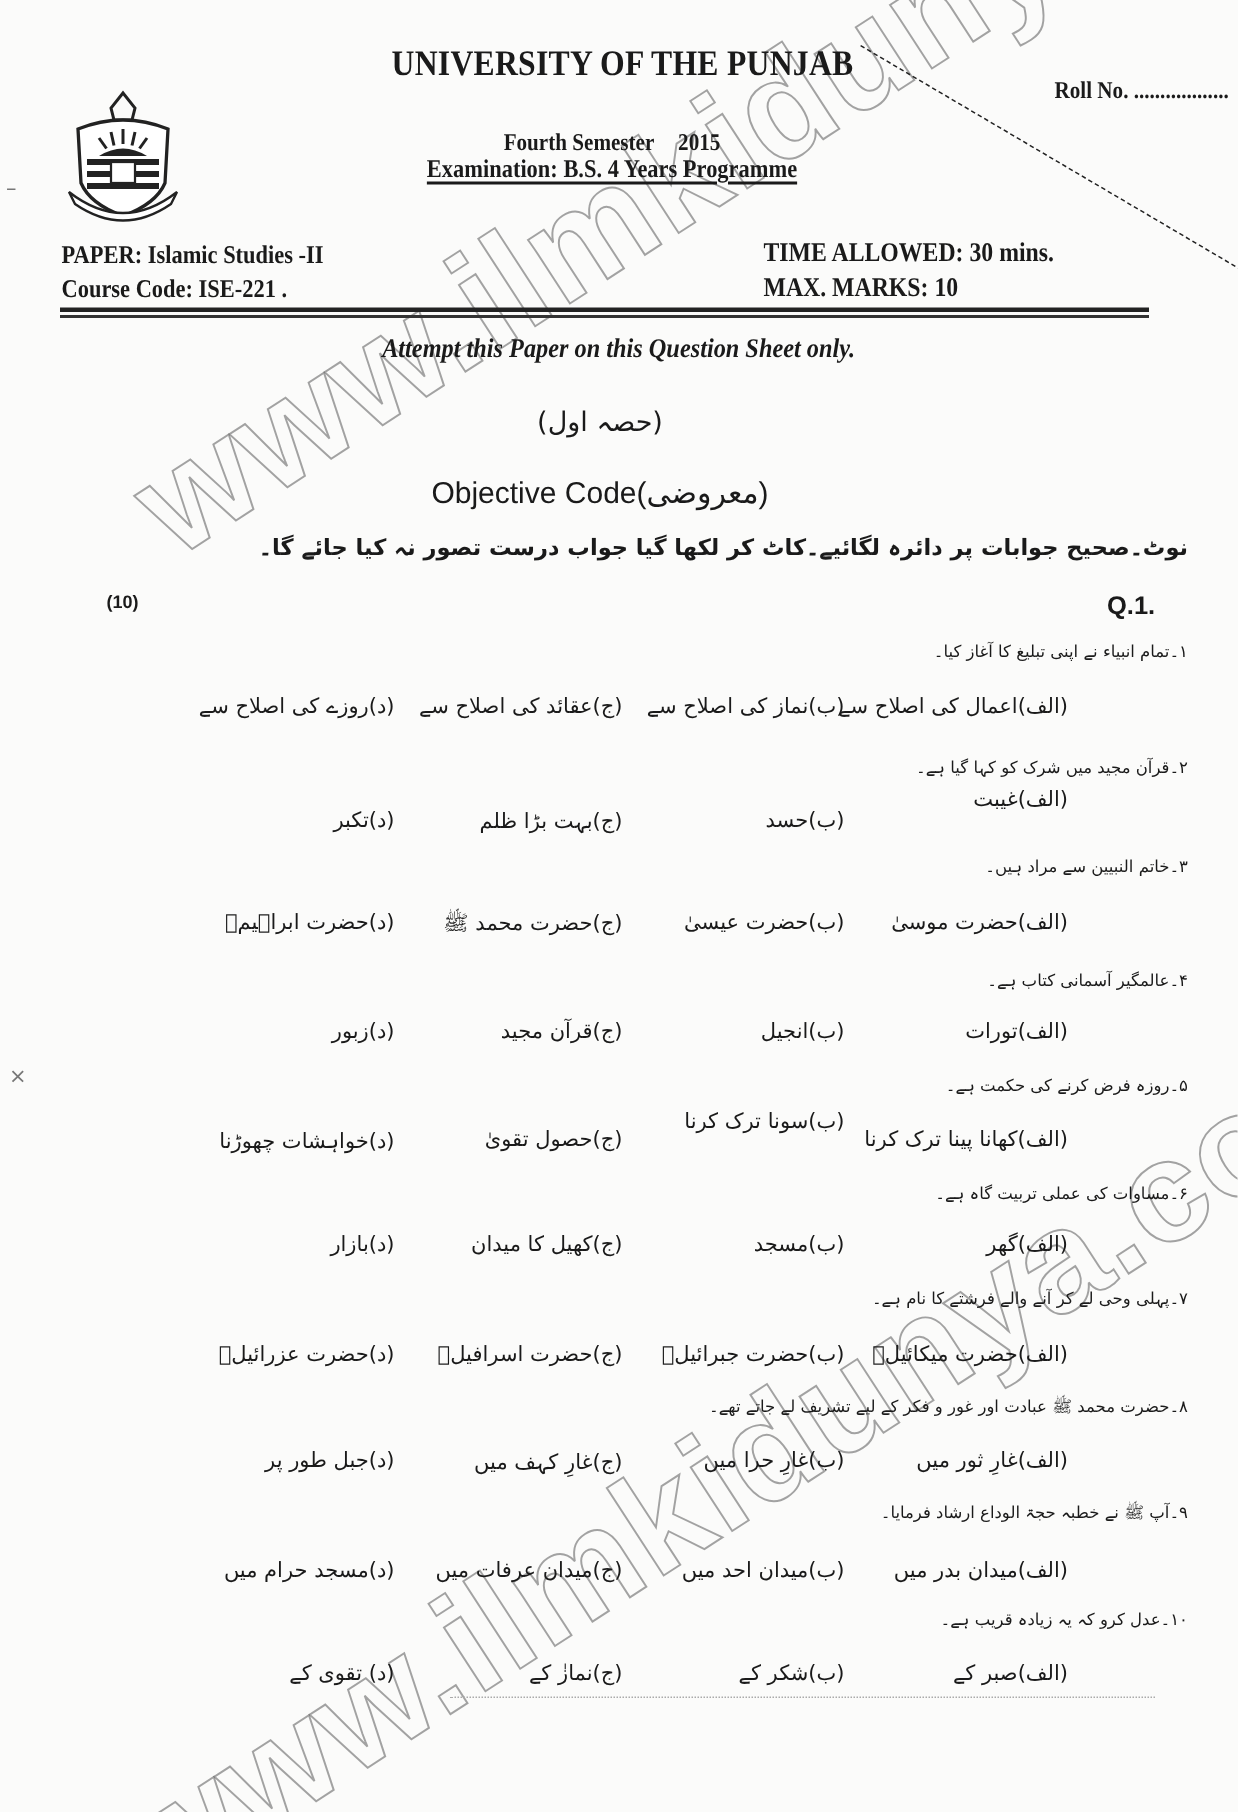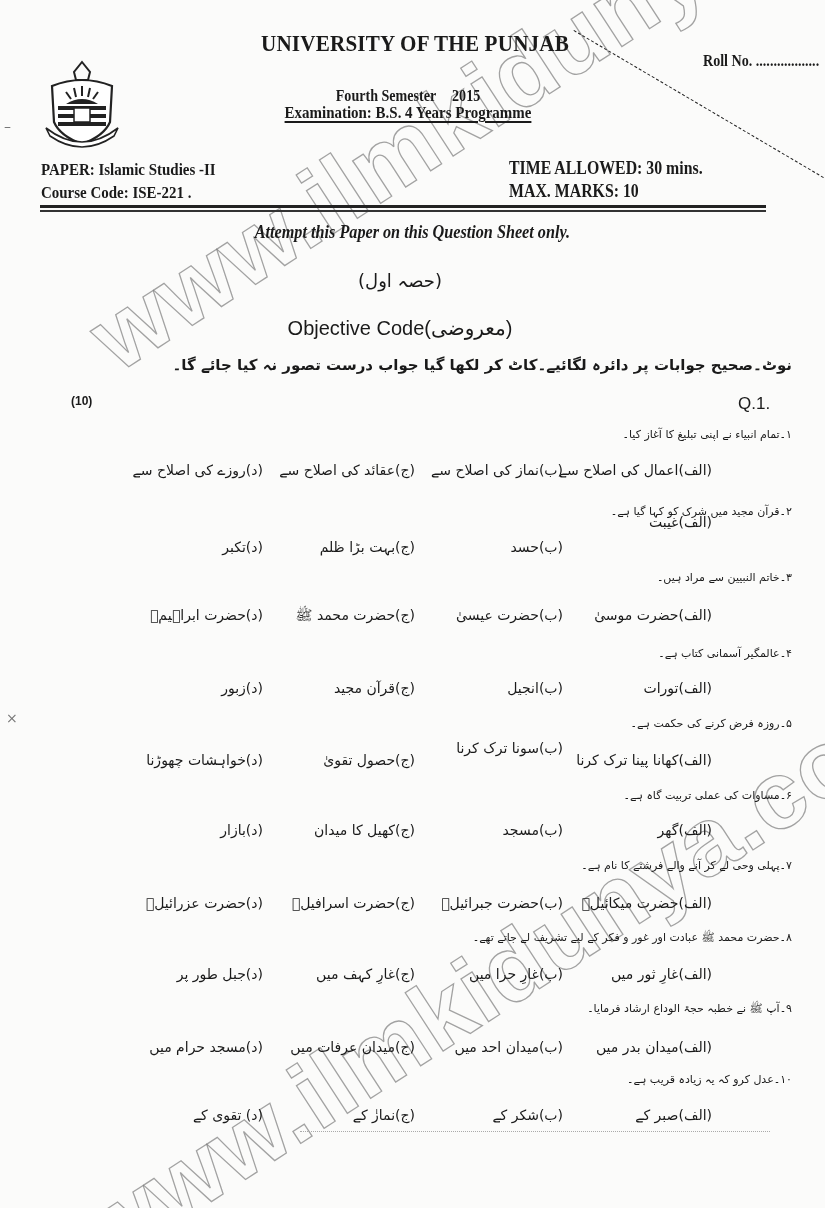--- a/index.html
+++ b/index.html
@@ -25,21 +25,21 @@
   .dash-diag {
     top:30px; left:574px; width:300px; height:0;
     border-top:1.6px dashed #222; transform-origin:0 0; transform:rotate(30.5deg);
   }
   .attempt { top:222px; left:0; width:825px; text-align:center; font-size:18px; font-style:italic; font-weight:bold; transform:scaleX(0.9); transform-origin:412px 0; }
   .urdu { font-family:"DejaVu Sans", sans-serif; direction:rtl; unicode-bidi:isolate; }
   .part { top:270px; left:0; width:800px; text-align:center; font-size:18px; }
   .objective { top:316px; left:0; width:800px; text-align:center; font-size:20px; font-family:"Liberation Sans", sans-serif; }
   .note { top:356px; right:33px; font-size:15px; font-weight:bold; text-align:right; }
   .marks10 { top:394px; left:71px; font-size:12px; font-family:"Liberation Sans", sans-serif; font-weight:bold; }
-  .q1 { top:394px; left:738px; font-size:17px; font-family:"Liberation Sans", sans-serif; font-weight:normal; }
+  .q1 { top:394px; left:738px; font-size:17px; font-family:"Liberation Sans", sans-serif; font-weight:bold; }
   .qtext { right:33px; font-size:11px; text-align:right; }
   .opt { font-size:14px; text-align:left; }
   .col-a { right:113px; }
   .col-b { right:262px; }
   .col-c { right:410px; }
   .col-d { right:562px; }
   .logo { top:60px; left:44px; width:76px; height:92px; }
   .wm {
     font-family:"Liberation Sans", sans-serif; font-size:96px; font-weight:bold;
     color:transparent; -webkit-text-stroke:1.3px rgba(90,90,90,0.55);
@@ -101,21 +101,21 @@
 <div class="abs marks10">(10)</div>
 <div class="abs q1">Q.1.</div>
 
 <div class="abs qtext urdu" style="top:428px">۱۔تمام انبیاء نے اپنی تبلیغ کا آغاز کیا۔</div>
 <div class="abs opt urdu col-a" style="top:462px">(الف)اعمال کی اصلاح سے</div>
 <div class="abs opt urdu col-b" style="top:462px">(ب)نماز کی اصلاح سے</div>
 <div class="abs opt urdu col-c" style="top:462px">(ج)عقائد کی اصلاح سے</div>
 <div class="abs opt urdu col-d" style="top:462px">(د)روزے کی اصلاح سے</div>
 
 <div class="abs qtext urdu" style="top:505px">۲۔قرآن مجید میں شرک کو کہا گیا ہے۔</div>
-<div class="abs opt urdu col-a" style="top:514px">(الف)غیبت</div>
+<div class="abs opt urdu col-a" style="top:525px">(الف)غیبت</div>
 <div class="abs opt urdu col-b" style="top:539px">(ب)حسد</div>
 <div class="abs opt urdu col-c" style="top:539px">(ج)بہت بڑا ظلم</div>
 <div class="abs opt urdu col-d" style="top:539px">(د)تکبر</div>
 
 <div class="abs qtext urdu" style="top:571px">۳۔خاتم النبیین سے مراد ہیں۔</div>
 <div class="abs opt urdu col-a" style="top:607px">(الف)حضرت موسیٰ</div>
 <div class="abs opt urdu col-b" style="top:607px">(ب)حضرت عیسیٰ</div>
 <div class="abs opt urdu col-c" style="top:607px">(ج)حضرت محمد ﷺ</div>
 <div class="abs opt urdu col-d" style="top:607px">(د)حضرت ابراہیمؑ</div>
 

